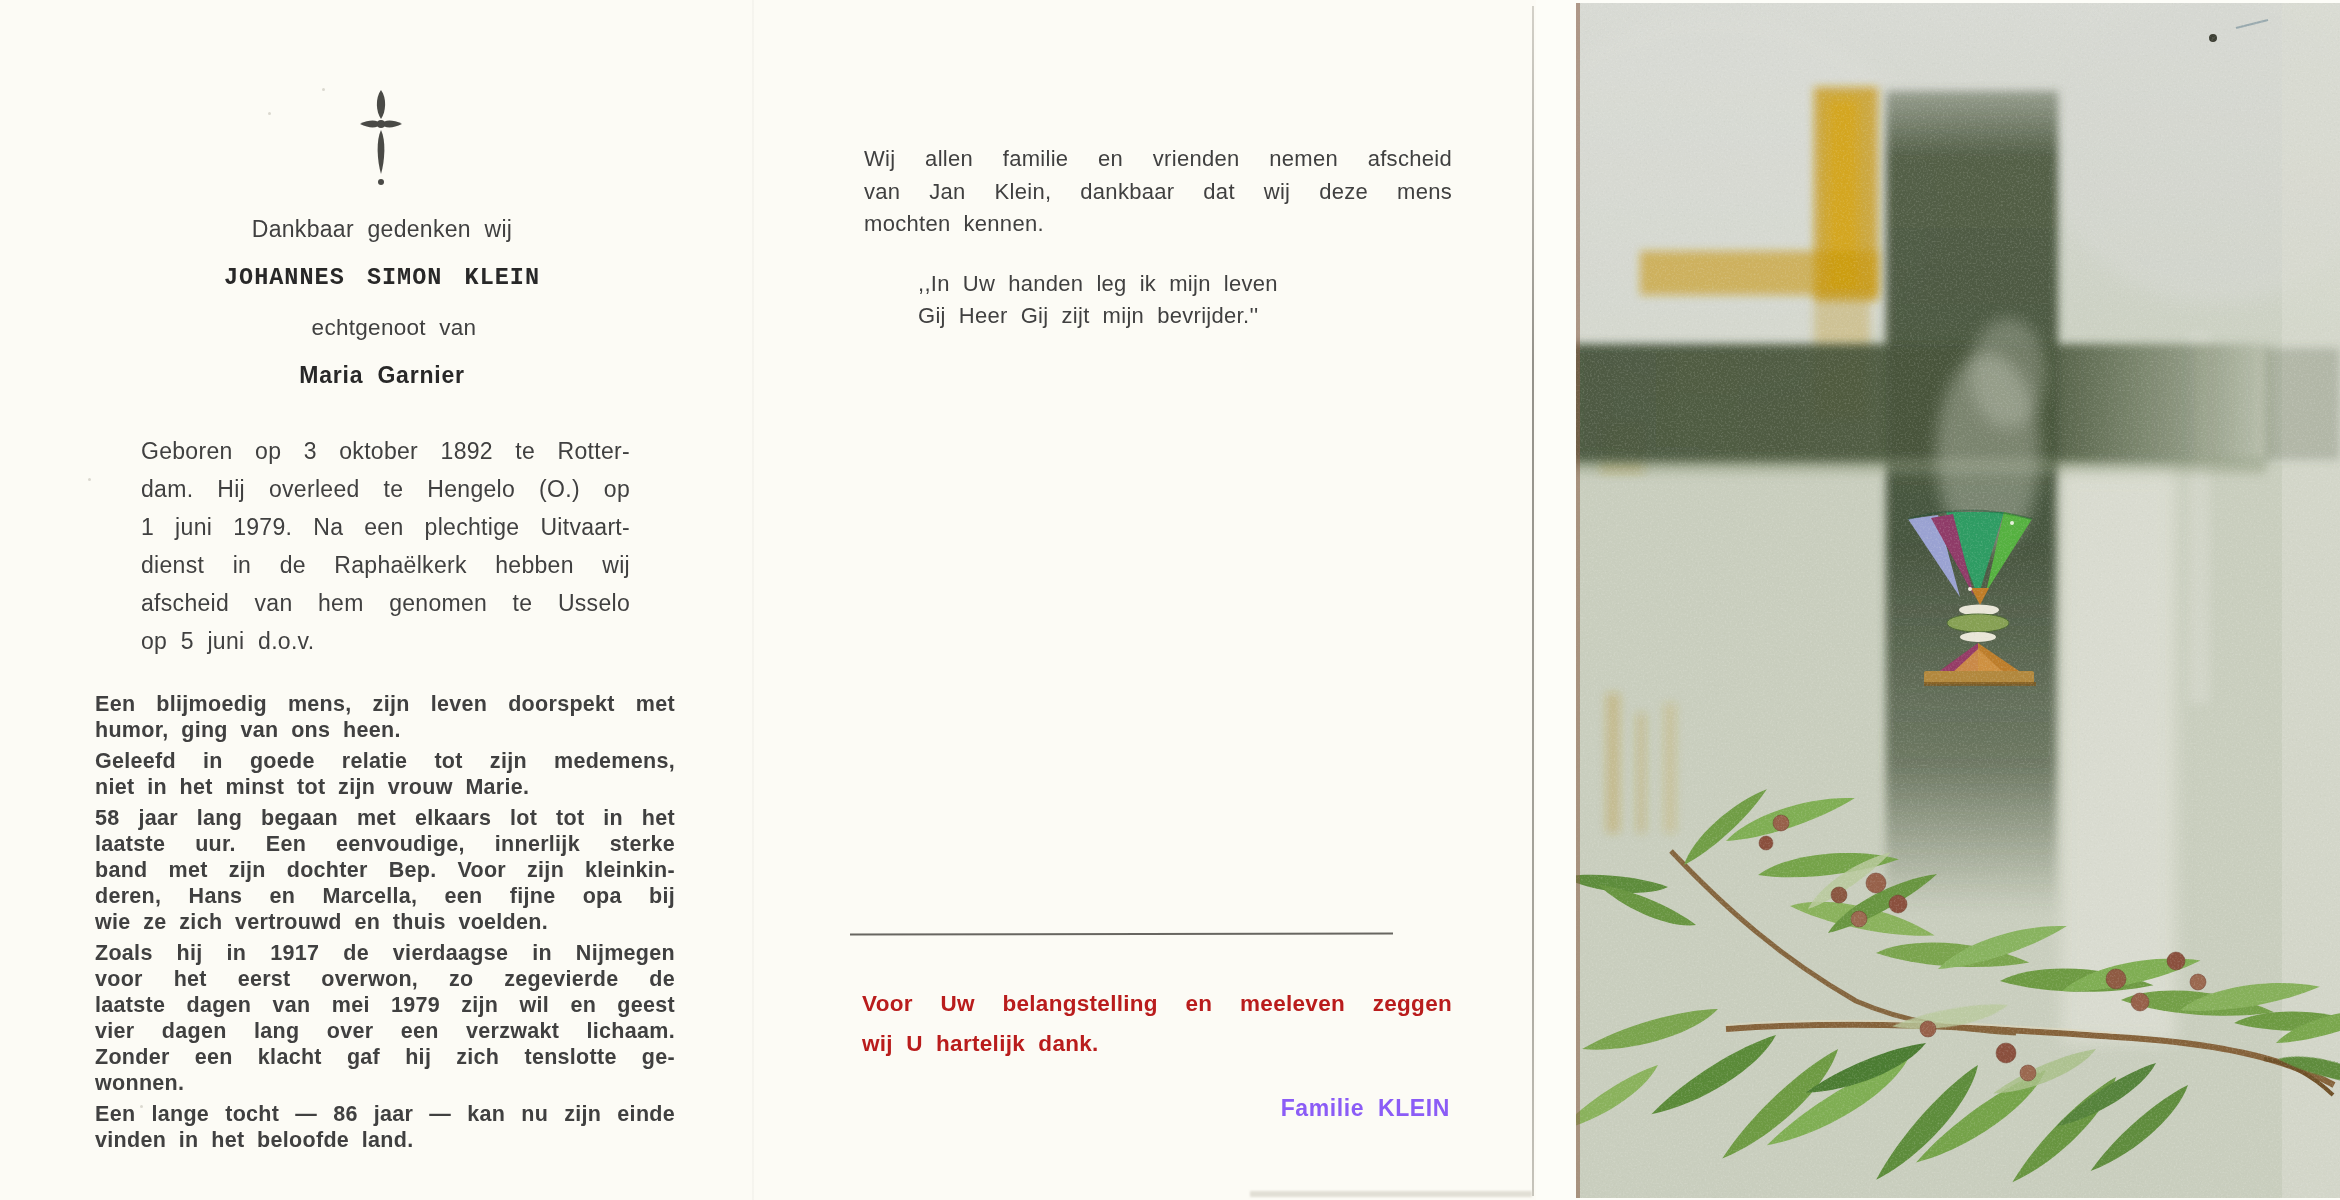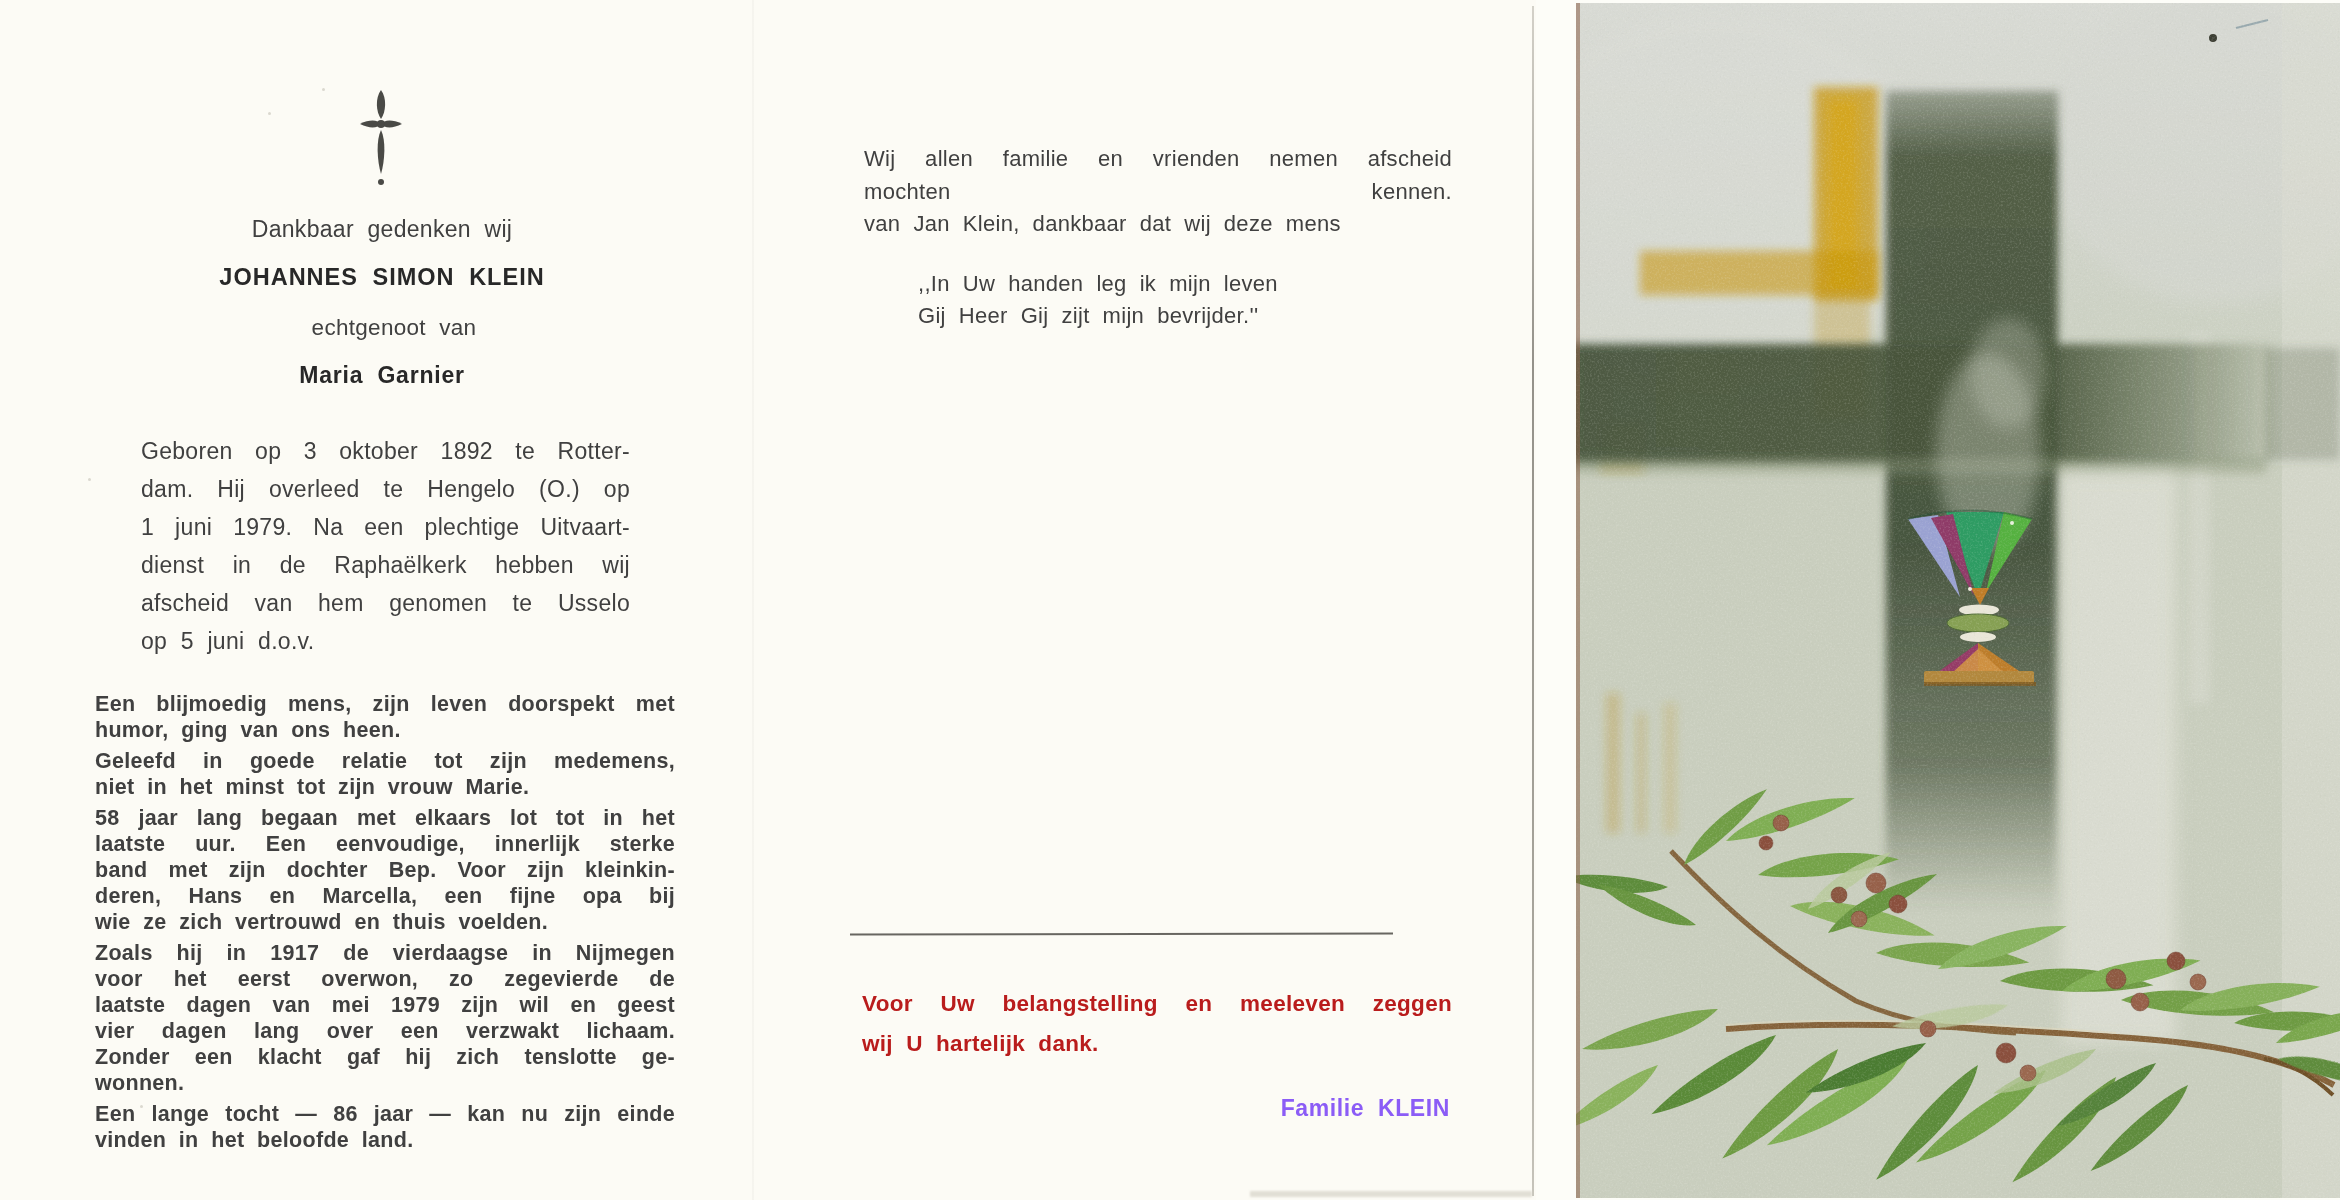--- a/index.html
+++ b/index.html
@@ -31,21 +31,21 @@
 
   
   .t{position:absolute; letter-spacing:.3px; word-spacing:.30em; color:#404040;}
   .center{text-align:center;}
   .bold{font-weight:bold; color:#282828;}
   .line{white-space:nowrap;}
   .just .line{text-align:justify; text-align-last:justify; white-space:normal;}
   .just .line:last-child{text-align-last:left;}
 
   .intro-line   {left:122px; top:216px; width:520px; font-size:23px;}
-  .name-line    {left:122px; top:264px; width:520px; font-size:23.5px; letter-spacing:1px;}
+  .name-line    {left:122px; top:264px; width:520px; font-size:23.5px; letter-spacing:1px;font-family:Liberation Mono, monospace;}
   .relation-line{left:134px; top:315px; width:520px; font-size:22.5px;}
   .spouse-line  {left:122px; top:362px; width:520px; font-size:23px; letter-spacing:.8px;}
 
   .life-par{left:141px; top:432px; width:489px; font-size:23px; line-height:38px;}
   .body-pars{left:95px; top:691px; width:580px; font-size:21.5px; line-height:26px;font-weight:bold;}
   .body-pars .par{margin-bottom:5px;}
 
   .farewell{left:864px; top:143px; width:588px; font-size:22px; line-height:32.5px;}
   .quote{left:918px; top:268px; width:540px; font-size:22px; line-height:32px;}
   .rule{
@@ -123,22 +123,22 @@
           <div class="line">wonnen.</div>
         </div>
       <div class="par just">
           <div class="line">Een lange tocht — 86 jaar — kan nu zijn einde</div>
           <div class="line">vinden in het beloofde land.</div>
         </div>
     </div>
 
     <div class="t farewell just">
         <div class="line">Wij allen familie en vrienden nemen afscheid</div>
+        <div class="line">van Jan Klein, dankbaar dat wij deze mens</div>
         <div class="line">mochten kennen.</div>
-        <div class="line">van Jan Klein, dankbaar dat wij deze mens</div>
       </div>
     <div class="t quote">
         <div class="line">,,In Uw handen leg ik mijn leven</div>
         <div class="line">Gij Heer Gij zijt mijn bevrijder.''</div>
       </div>
     <div class="rule"></div>
     <div class="t thanks just">
         <div class="line">Voor Uw belangstelling en meeleven zeggen</div>
         <div class="line">wij U hartelijk dank.</div>
       </div>

